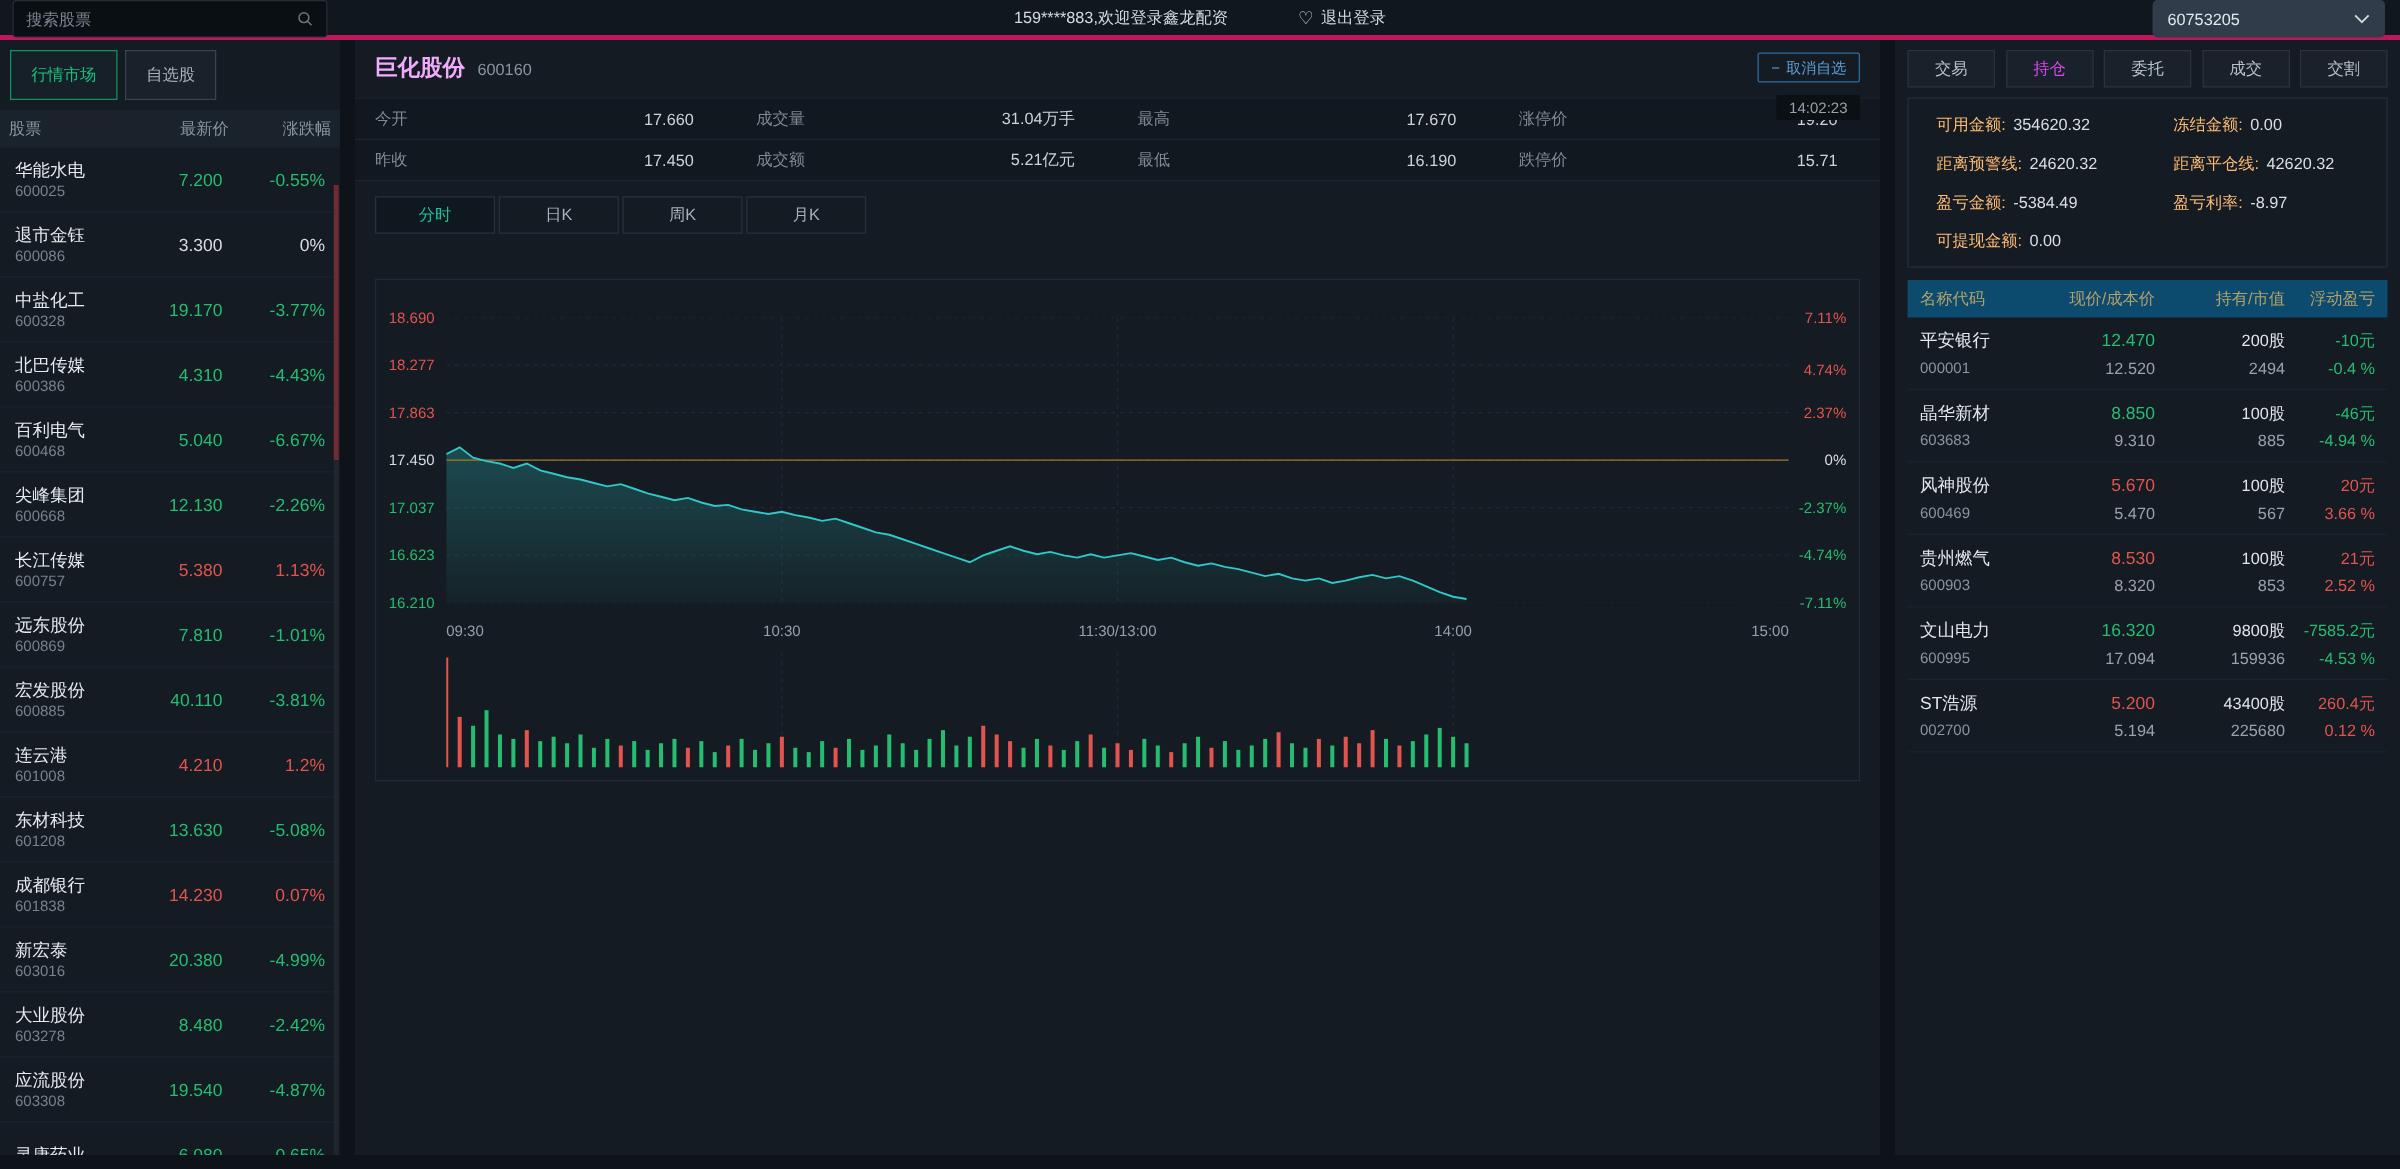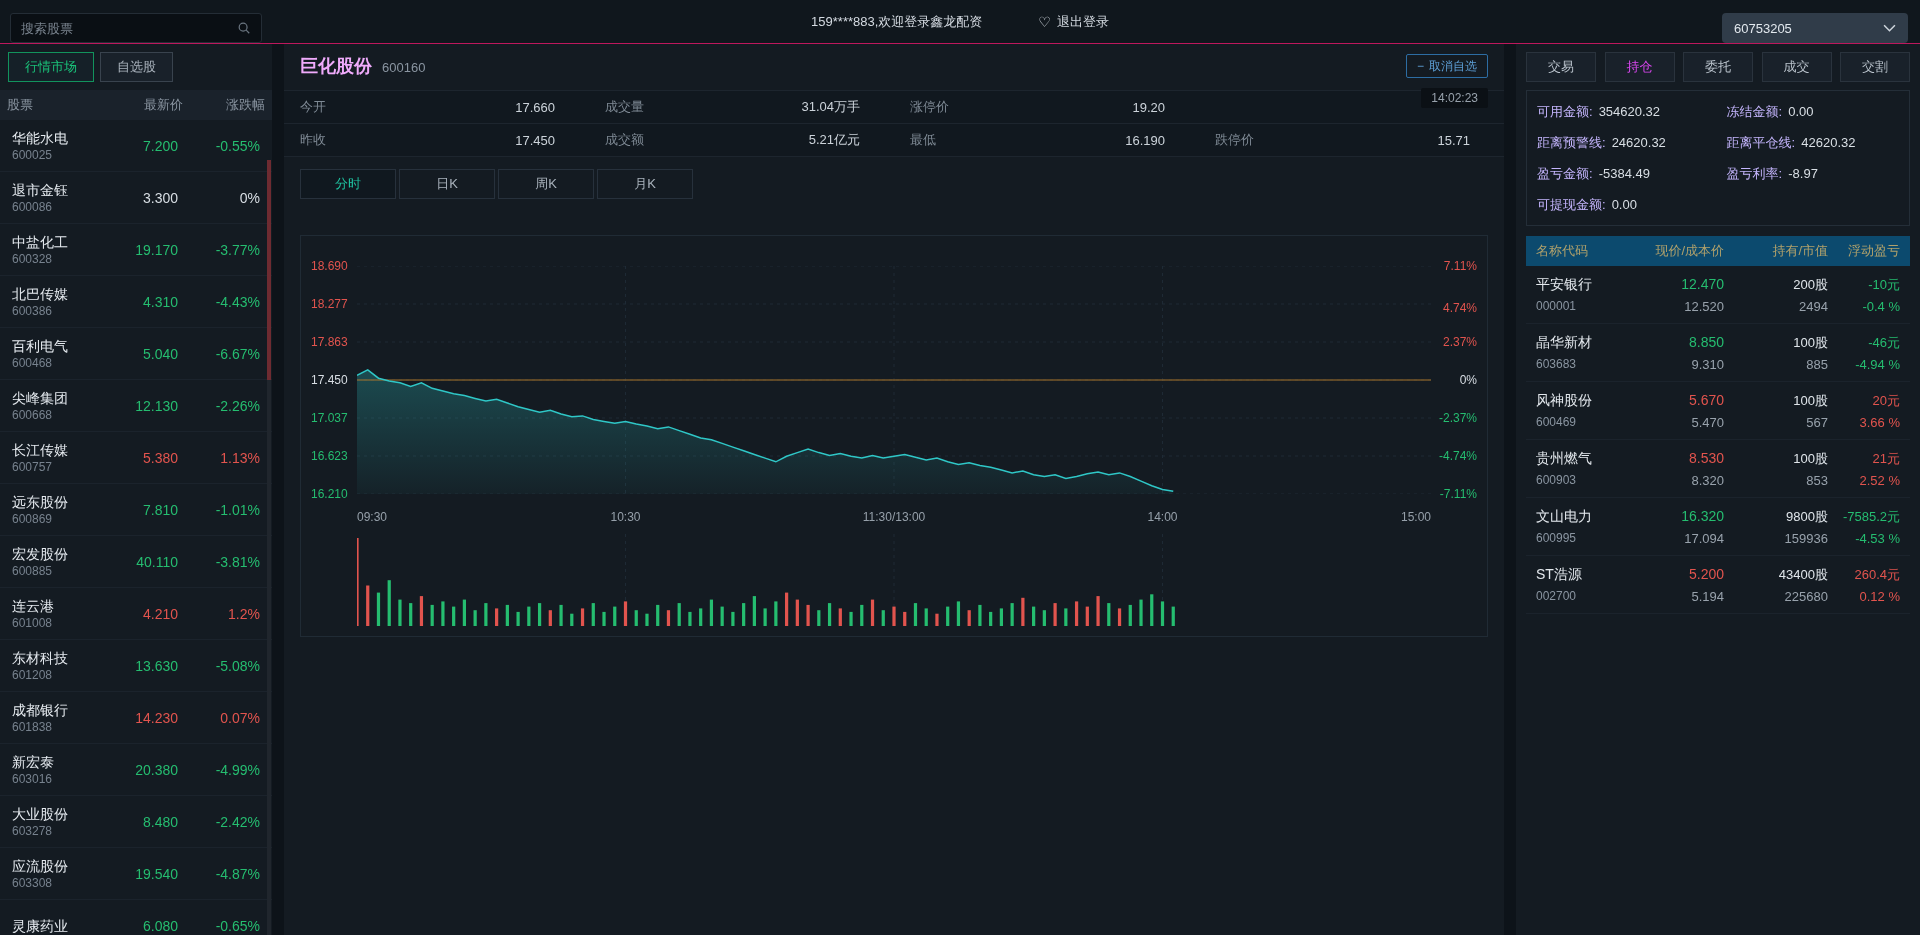--- a/index.html
+++ b/index.html
@@ -6,43 +6,43 @@
   html,body { width:1920px; height:935px; }
   body {
     background:#0d1319; color:#cfd6dd; overflow:hidden;
     font-family:"Liberation Sans","DejaVu Sans",sans-serif; font-size:13px;
   }
   .c-up   { color:var(--up,#e2544e); }
   .c-down { color:var(--down,#25bd70); }
   .c-flat { color:#d8dee4; }
 
   
-  .topbar { height:44px; background:#10171d; border-bottom:1px solid #be185d;
-            display:flex; align-items:flex-end; position:relative; }
+  .topbar { height:32px; background:#10171d; border-bottom:4px solid #be185d;
+            display:flex; align-items:flex-start; position:relative; }
   .search-box { margin-left:10px; width:252px; height:30px; background:#0a0f14;
                 border:1px solid #242d36; border-radius:3px; display:flex; align-items:center; padding:0 10px; }
   .search-box input { flex:1; background:transparent; border:0; outline:0; color:#cfd6dd; font-size:13px; }
   .search-box input::placeholder { color:#7a848f; }
   .search-ic { display:flex; align-items:center; }
   .top-center { position:absolute; left:50%; top:0; height:100%; transform:translateX(-50%);
                 display:flex; align-items:center; gap:56px; white-space:nowrap; }
   .welcome { color:#d4dae1; }
   .logout { display:flex; gap:6px; align-items:center; color:#d4dae1; cursor:pointer; }
   .heart { font-size:14px; }
   .account-select { margin-left:auto; margin-right:12px; width:186px; height:30px; background:#303c49;
                     border-radius:4px; display:flex; align-items:center; justify-content:space-between;
                     padding:0 12px; color:#e2e8ee; cursor:pointer; }
 
   
   .content { display:flex; gap:12px; height:892px; }
 
   
   .sidebar { width:272px; background:#141b22; padding-top:8px; position:relative; overflow:hidden; flex:none; }
   .side-tabs { display:flex; gap:6px; padding:0 8px; }
-  .side-tab { height:30px; padding:0 16px; display:flex; align-items:center; color:#a9b2bc;
+  .side-tab { height:40px; padding:0 16px; display:flex; align-items:center; color:#a9b2bc;
               border:1px solid #39434e; background:#19212a; cursor:pointer; }
   .side-tab.active { color:#1ac179; border-color:#12935d; background:#152028; }
   .list-header { margin-top:8px; height:30px; display:grid; grid-template-columns:1fr 92px 82px;
                  align-items:center; padding:0 7px; background:#1a222b; color:#8a95a1; }
   .list-header span:nth-child(2), .list-header span:nth-child(3) { text-align:right; }
   .stock-row { height:52px; display:grid; grid-template-columns:1fr 92px 82px; align-items:center;
                padding:0 12px; border-bottom:1px solid #1b232c; cursor:pointer; }
   .s-nm { font-size:14px; color:#e6ebf0; line-height:18px; }
   .s-cd { font-size:12px; color:#77828e; line-height:16px; }
   .s-price,.s-chg { font-size:14px; text-align:right; }
@@ -94,21 +94,21 @@
 
   
   .rightbar { width:404px; background:#141b22; padding:8px 10px 0; flex:none; }
   .trade-tabs { display:flex; justify-content:space-between; }
   .trade-tab { width:70px; height:30px; display:flex; align-items:center; justify-content:center;
                border:1px solid #2a333d; background:#19212a; color:#bac3cc; cursor:pointer; }
   .trade-tab.active { color:#d946ef; }
   .summary { margin-top:8px; border:1px solid #242e38; padding:5px 10px;
              display:grid; grid-template-columns:1.1fr 1fr; }
   .sum-item { display:flex; gap:6px; align-items:center; height:31px; }
-  .sum-label { color:#c4b5fd; }
+  .sum-label { color:#fdba74;margin-left:12px; }
   .sum-value { color:#d9dfe5; }
   .h-header { margin-top:10px; height:30px; display:grid; grid-template-columns:96px 92px 104px 1fr;
               align-items:center; background:#0c4a6e; padding:0 10px; color:#b1a16b; }
   .h-header span:nth-child(n+2) { text-align:right; }
   .holding-row { display:grid; grid-template-columns:96px 92px 104px 1fr; padding:10px 10px 9px;
                  border-bottom:1px solid #1b232c; row-gap:5px; cursor:pointer; }
   .h-name { color:#e3e8ed; font-size:14px; }
   .h-code { color:#8a95a1; font-size:12px; }
   .h-r { text-align:right; }
   .h-price { font-size:14px; }
@@ -309,20 +309,24 @@
 
     <div class="info-grid" id="info-grid">
         <div class="info-row">
           <div class="info-cell">
             <span class="info-label">今开</span>
             <span class="info-value c-up">17.660</span>
           </div>
           <div class="info-cell">
             <span class="info-label">成交量</span>
             <span class="info-value">31.04万手</span>
+          </div>
+          <div class="info-cell">
+            <span class="info-label">最高</span>
+            <span class="info-value">17.670</span>
           </div>
           <div class="info-cell">
             <span class="info-label">涨停价</span>
             <span class="info-value">19.20</span>
           </div>
         </div>
         <div class="info-row">
           <div class="info-cell">
             <span class="info-label">昨收</span>
             <span class="info-value">17.450</span>

